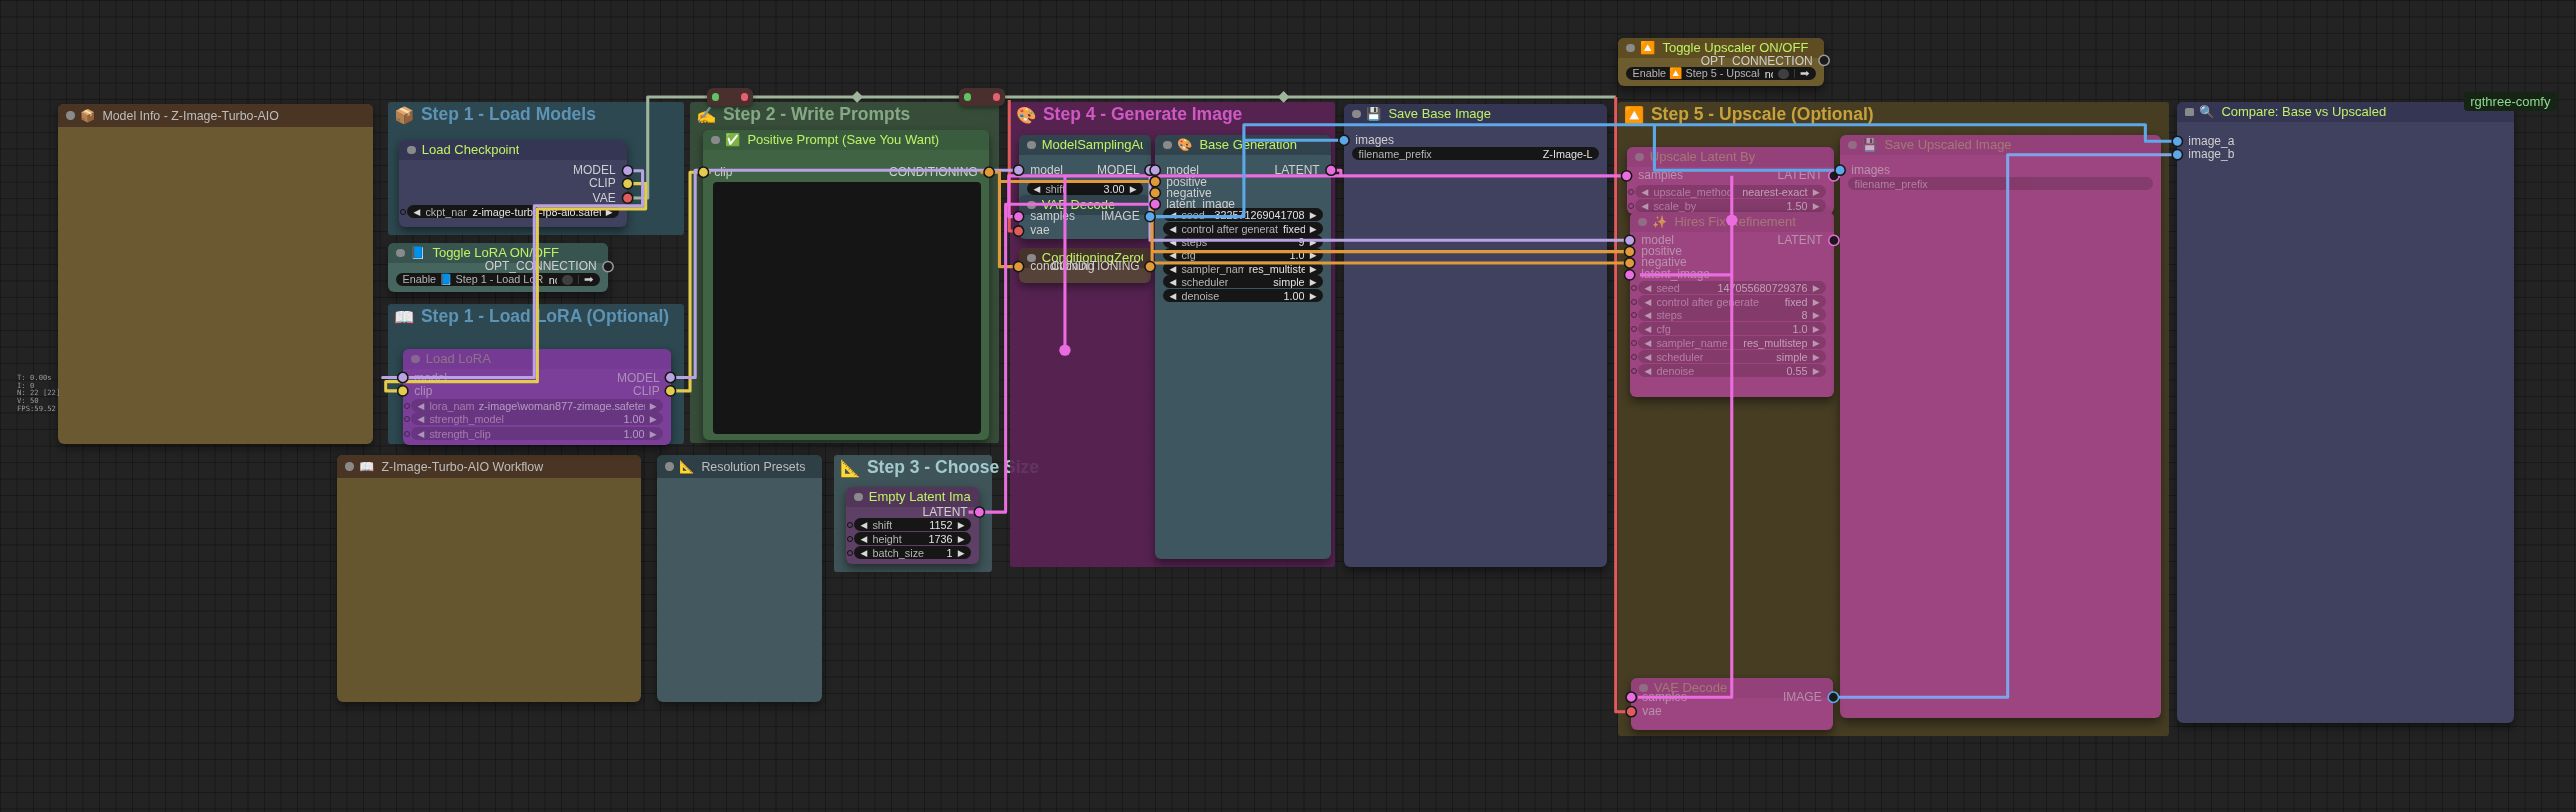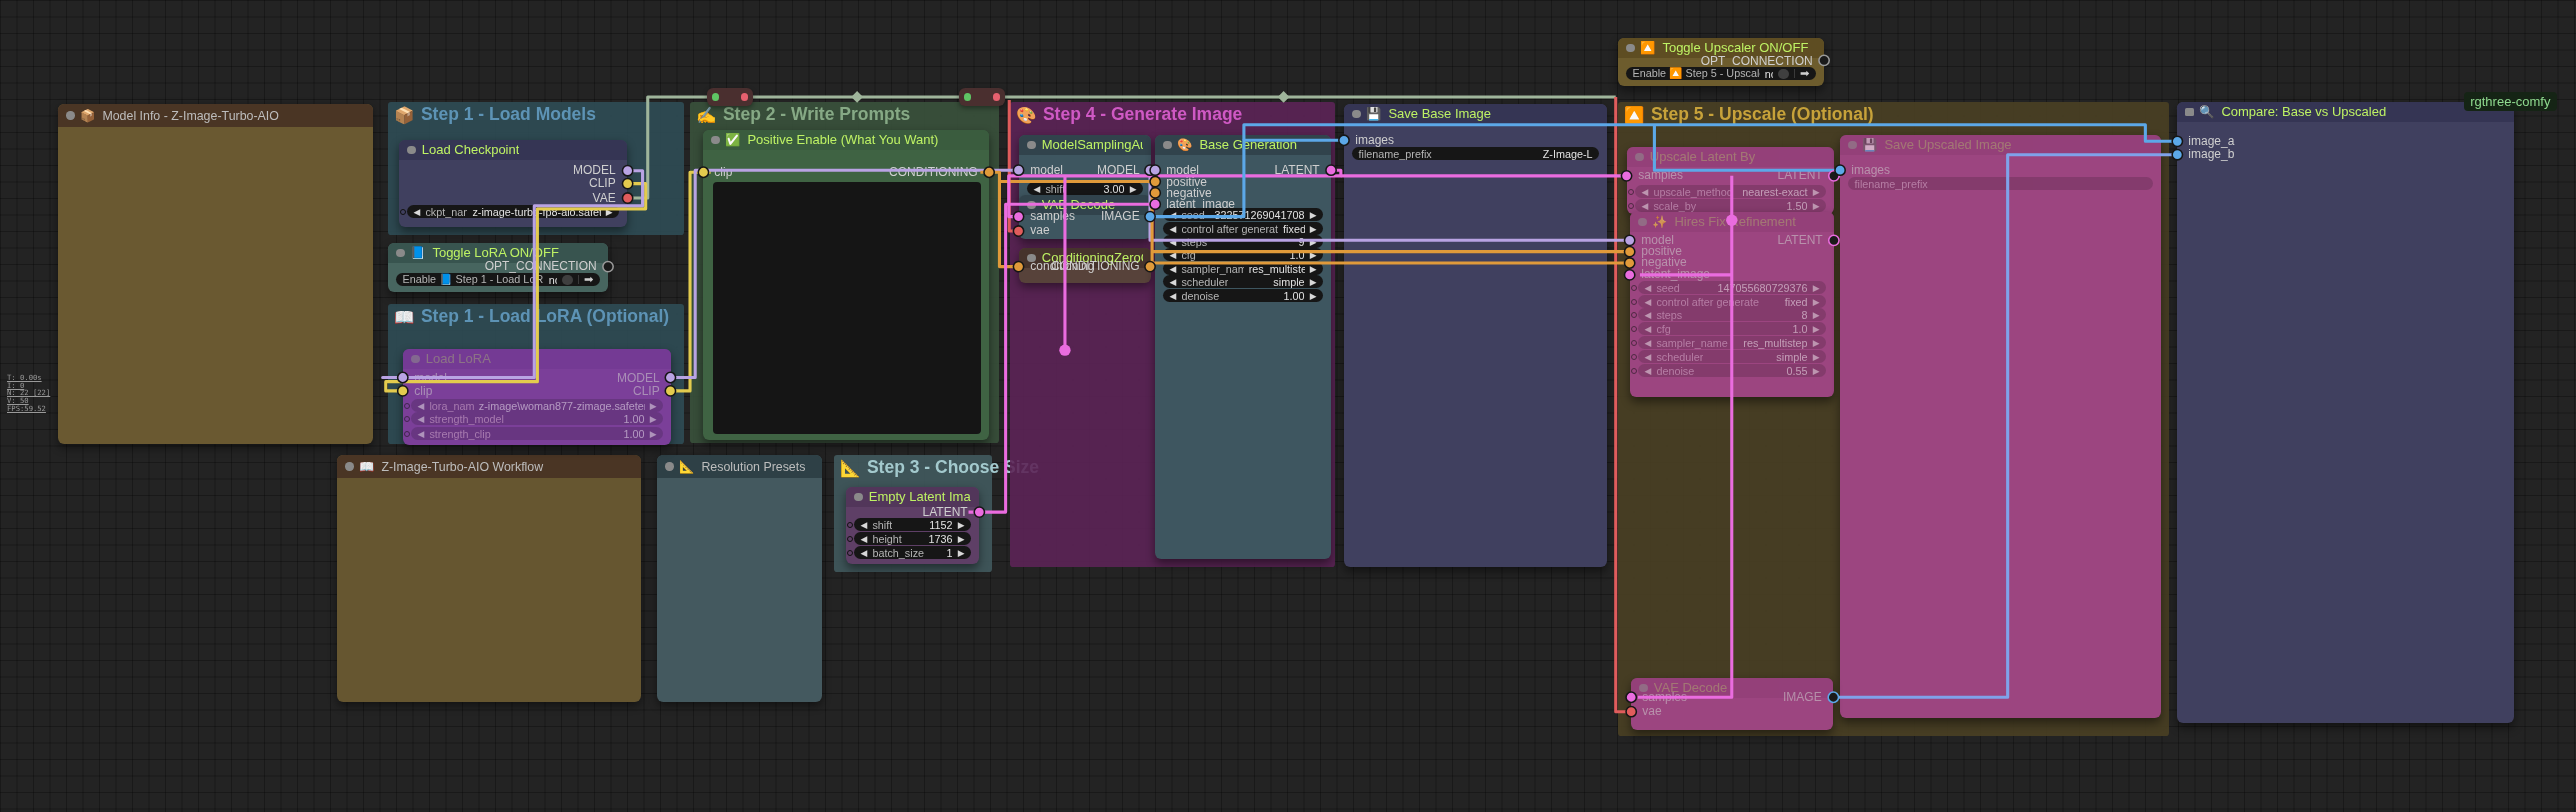--- a/index.html
+++ b/index.html
@@ -186,21 +186,21 @@
           <span class="arr">◀</span>
           <span class="lbl">strength_clip</span>
           <span class="val">1.00</span>
           <span class="arr">▶</span>
         </div>
       </div>
       <div class="node" style="left: 703px; top: 130px; width: 286px; height: 310px; background: rgb(63, 99, 67);">
         <div class="nheader" style="background: rgb(58, 92, 62);">
           <span class="cdot"></span>
           <span class="nicon">✅</span>
-          <span class="ntitle">Positive Enable (What You Want)</span>
+          <span class="ntitle">Positive Prompt (Save You Want)</span>
         </div>
         <div class="slot in" style="top: 35px;">clip</div>
         <div class="slot out" style="top: 35px;">CONDITIONING</div>
         <div class="textbox" style="left: 9.8px; top: 52px; width: 268px; height: 252px;"></div>
       </div>
       <div class="node" style="left: 846px; top: 487px; width: 133px; height: 77px; background: rgb(94, 63, 102);">
         <div class="nheader" style="background: rgb(82, 54, 90);">
           <span class="cdot"></span>
           <span class="ntitle">Empty Latent Image</span>
         </div>
@@ -526,19 +526,19 @@
       <div class="rr-pill" style="left: 707px; top: 88px; width: 46px; height: 17.5px;">
         <span class="g"></span>
         <span class="r"></span>
       </div>
       <div class="rr-pill" style="left: 959px; top: 88px; width: 46px; height: 17.5px;">
         <span class="g"></span>
         <span class="r"></span>
       </div>
     </div>
   <div class="badge" id="badge" style="left: 2464px; top: 92px;">rgthree-comfy</div>
-  <div class="stats" id="stats" style="left: 7px; top: 374px; text-decoration: underline;">T: 0.00s
+  <div class="stats" id="stats" style="left: 17px; top: 374px;">T: 0.00s
 I: 0
 N: 22 [22]
 V: 50
 FPS:59.52</div>
 </div>
 
 
 </body></html>

